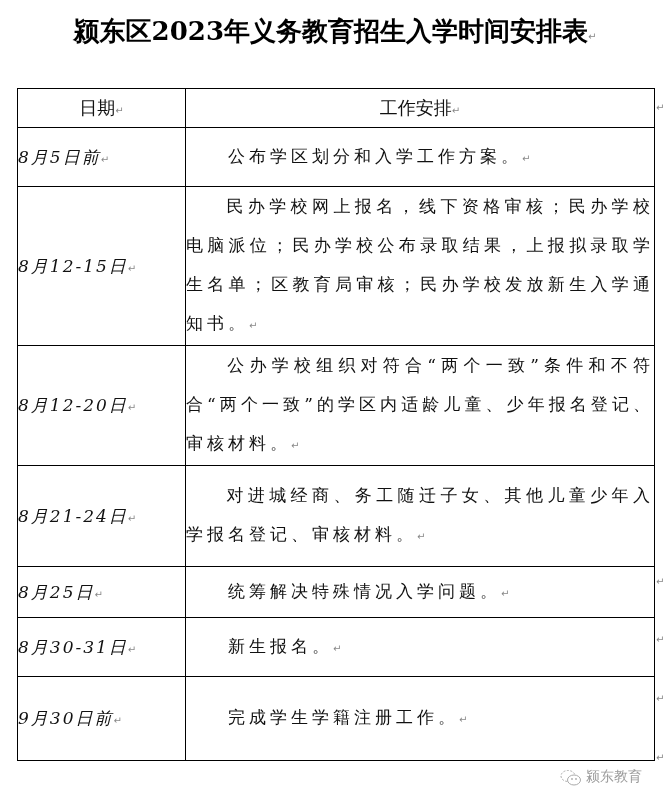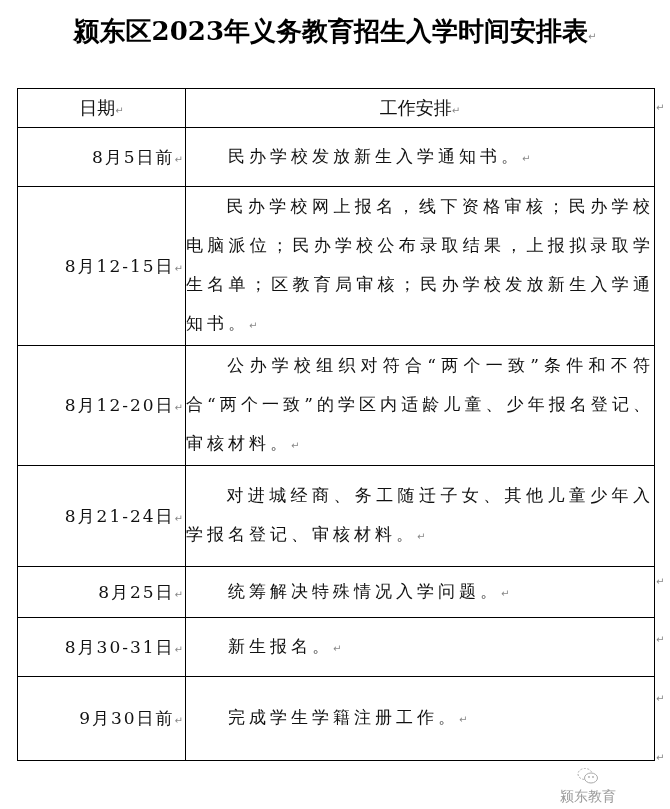--- a/index.html
+++ b/index.html
@@ -3,46 +3,46 @@
 <meta charset="utf-8">
 <style>
   html, body { margin:0; padding:0; background:#ffffff; }
   body { width:670px; height:809px; position:relative; overflow:hidden; font-family:"DejaVu Serif", serif; color:#111; }
   .title { position:absolute; top:14px; left:0; width:670px; text-align:center; font-family:"DejaVu Serif", serif; font-weight:bold; font-size:26px; letter-spacing:0px; color:#000; }
   .mark { color:#888; font-size:10px; font-weight:normal; font-family:"DejaVu Sans", sans-serif; }
   table.sched { position:absolute; top:88px; left:17px; width:637px; border-collapse:collapse; table-layout:fixed; }
   table.sched td, table.sched th { border:1.5px solid #000; padding:0; vertical-align:middle; }
   th { font-family:"DejaVu Sans", sans-serif; font-weight:normal; font-size:18px; height:38px; text-align:center;margin-top:44px; }
   col.c1 { width:168px; } col.c2 { width:469px; }
-  td.date { text-align:right; font-size:17px; letter-spacing:2px; }
+  td.date { text-align:left; font-size:17px; letter-spacing:2px;font-style:italic; }
   td.task { font-size:17px; letter-spacing:4px; line-height:39px; padding:0 2px 0 2px; text-align:justify; }
   td.task .indent { display:inline-block; width:40px; }
   td.task.single { padding-left:42px; }
   .rowmark { position:absolute; left:656px; color:#888; font-size:10px; font-family:"DejaVu Sans", sans-serif; }
-  .watermark { position:absolute; left:560px; top:768px; font-family:"DejaVu Sans", sans-serif; font-size:14px; color:#9a9a9a; display:flex; align-items:center; gap:4px;flex-direction:column; }
+  .watermark { position:absolute; left:560px; top:768px; font-family:"DejaVu Sans", sans-serif; font-size:14px; color:#9a9a9a; display:flex; align-items:flex-end; gap:4px; }
   .wm-icon { width:22px; height:16px; }
 </style>
 </head>
 <body>
 
 <div class="title"><span>颍东区2023年义务教育招生入学时间安排表</span><span class="mark">↵</span></div>
 
 <table class="sched">
   <colgroup>
       <col class="c1">
       <col class="c2">
     </colgroup>
   <tbody>
       <tr>
     <th><span>日期</span><span class="mark">↵</span></th>
     <th><span>工作安排</span><span class="mark">↵</span></th>
   </tr>
   <tr style="height:59px">
     <td class="date"><span>8月5日前</span><span class="mark">↵</span></td>
-    <td class="task single"><span>民办学校发放新生入学通知书。</span><span class="mark">↵</span></td>
+    <td class="task single"><span>公布学区划分和入学工作方案。</span><span class="mark">↵</span></td>
   </tr>
   <tr style="height:156px">
     <td class="date"><span>8月12-15日</span><span class="mark">↵</span></td>
     <td class="task"><span class="indent"></span><span>民办学校网上报名，线下资格审核；民办学校电脑派位；民办学校公布录取结果，上报拟录取学生名单；区教育局审核；民办学校发放新生入学通知书。</span><span class="mark">↵</span></td>
   </tr>
   <tr style="height:117px">
     <td class="date"><span>8月12-20日</span><span class="mark">↵</span></td>
     <td class="task"><span class="indent"></span><span>公办学校组织对符合“两个一致”条件和不符合“两个一致”的学区内适龄儿童、少年报名登记、审核材料。</span><span class="mark">↵</span></td>
   </tr>
   <tr style="height:101px">

